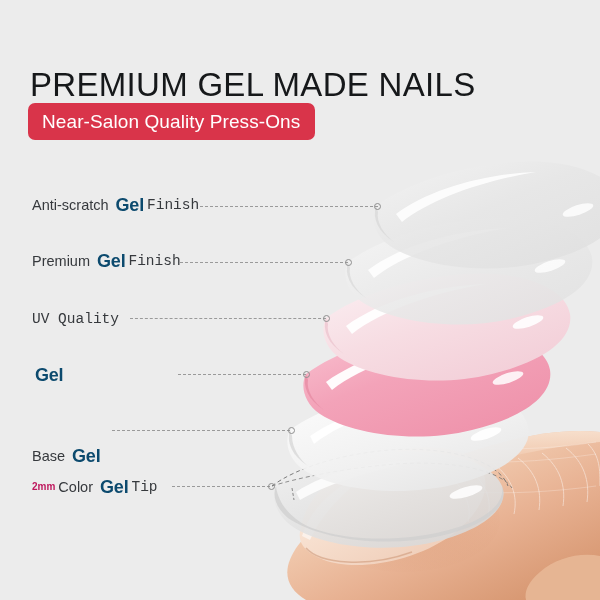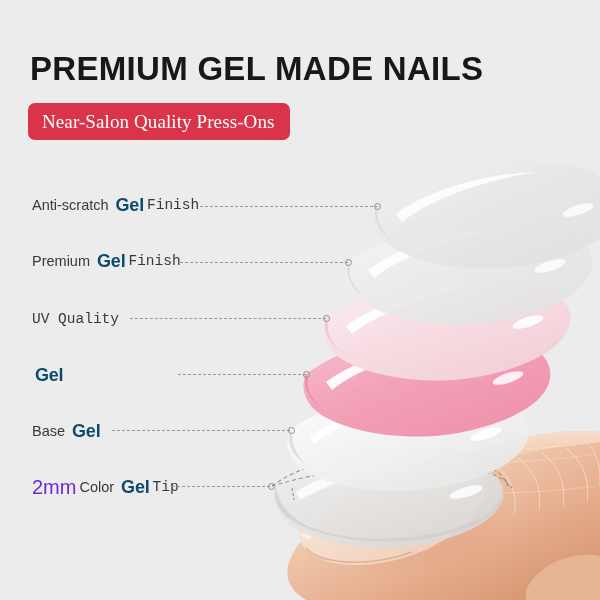--- a/index.html
+++ b/index.html
@@ -22,23 +22,23 @@
     background: #ececec;
     overflow: hidden;
   }
 
   
   #header { position: absolute; left: 0; top: 0; width: 600px; height: 150px; }
 
   #page-title {
     position: absolute;
     left: 30px;
-    top: 50px;
+    top: 66px;
     font-size: 33px;
-    font-weight: bold;
+    font-weight: normal;
     letter-spacing: 0.3px;
     color: #16181a;
     white-space: nowrap;
     line-height: 38px;
   }
 
   #subtitle-badge {
     position: absolute;
     left: 28px;
     top: 103px;
@@ -49,21 +49,20 @@
     display: flex;
     align-items: center;
     box-sizing: border-box;
   }
   #subtitle-badge .badge-text {
     font-size: 19px;
     color: #ffffff;
     white-space: nowrap;
     letter-spacing: 0.1px;
     line-height: 19px;
-    font-family: Liberation Serif, serif;
   }
 
   
   .layer-label {
     position: absolute;
     left: 32px;
     white-space: nowrap;
     color: #36393d;
     font-size: 14.5px;
     line-height: 18px;
@@ -73,23 +72,23 @@
   }
   .layer-label .seg { display: inline-block; }
   .layer-label .seg.gel {
     color: #0c4a6e;
     font-weight: bold;
     font-size: 18px;
     padding: 0 3px;
     letter-spacing: -0.2px;
   }
   .layer-label .seg.strong {
-    color: #6d28d9;
-    font-weight: normal;
-    font-size: 20px;
+    color: #be185d;
+    font-weight: bold;
+    font-size: 10px;
     padding-right: 3px;
   }
   .layer-label .seg.plain { padding-right: 4px; text-align: center; }
   .layer-label .seg.plain:last-child { padding-right: 0; font-family: Liberation Mono, monospace; }
 
   
   .leader {
     position: absolute;
     height: 1px;
     border-top: 1px dashed #9a9a9a;
@@ -346,21 +345,21 @@
       <div class="layer-label" style="top: 310px;">
         <span class="seg plain">UV Quality</span>
       </div>
       <div class="leader" style="left: 130px; top: 318px; width: 196px;"></div>
       <div class="leader-dot" style="left: 323px; top: 315px;"></div>
       <div class="layer-label" style="top: 366px;">
         <span class="seg gel">Gel</span>
       </div>
       <div class="leader" style="left: 178px; top: 374px; width: 128px;"></div>
       <div class="leader-dot" style="left: 303px; top: 371px;"></div>
-      <div class="layer-label" style="top: 422px;">
+      <div class="layer-label" style="top: 447px;">
         <span class="seg plain">Base</span>
         <span class="seg gel">Gel</span>
       </div>
       <div class="leader" style="left: 112px; top: 430px; width: 178px;"></div>
       <div class="leader-dot" style="left: 288px; top: 427px;"></div>
       <div class="layer-label" style="top: 478px;">
         <span class="seg strong">2mm</span>
         <span class="seg plain">Color</span>
         <span class="seg gel">Gel</span>
         <span class="seg plain">Tip</span>

